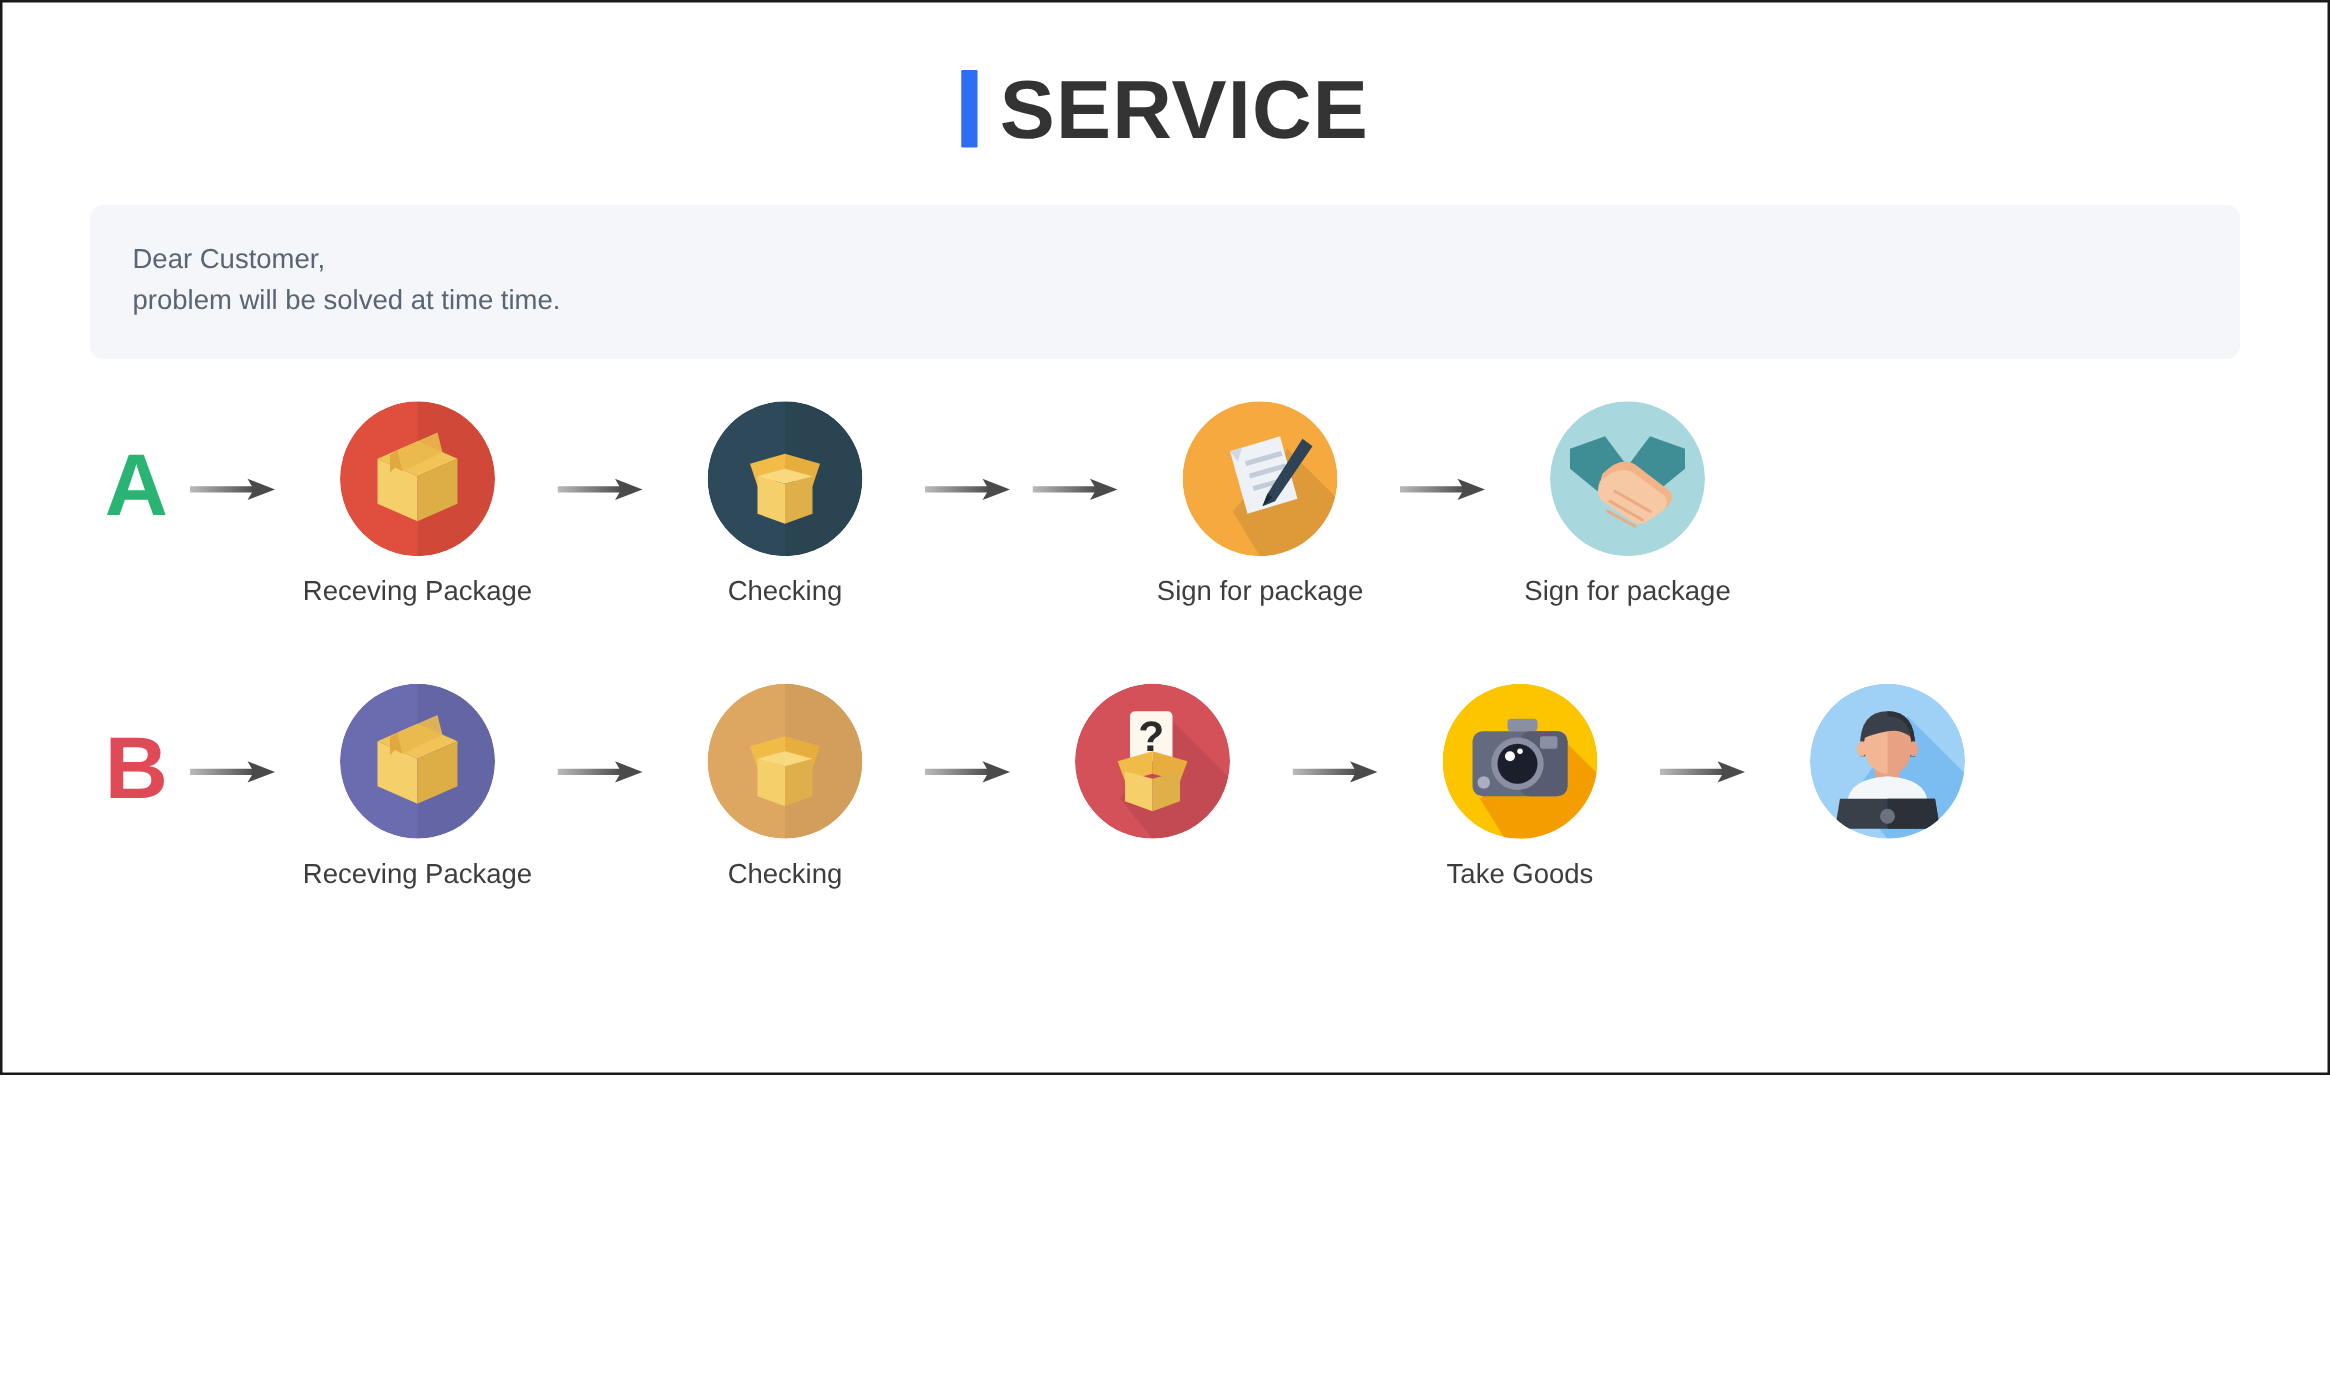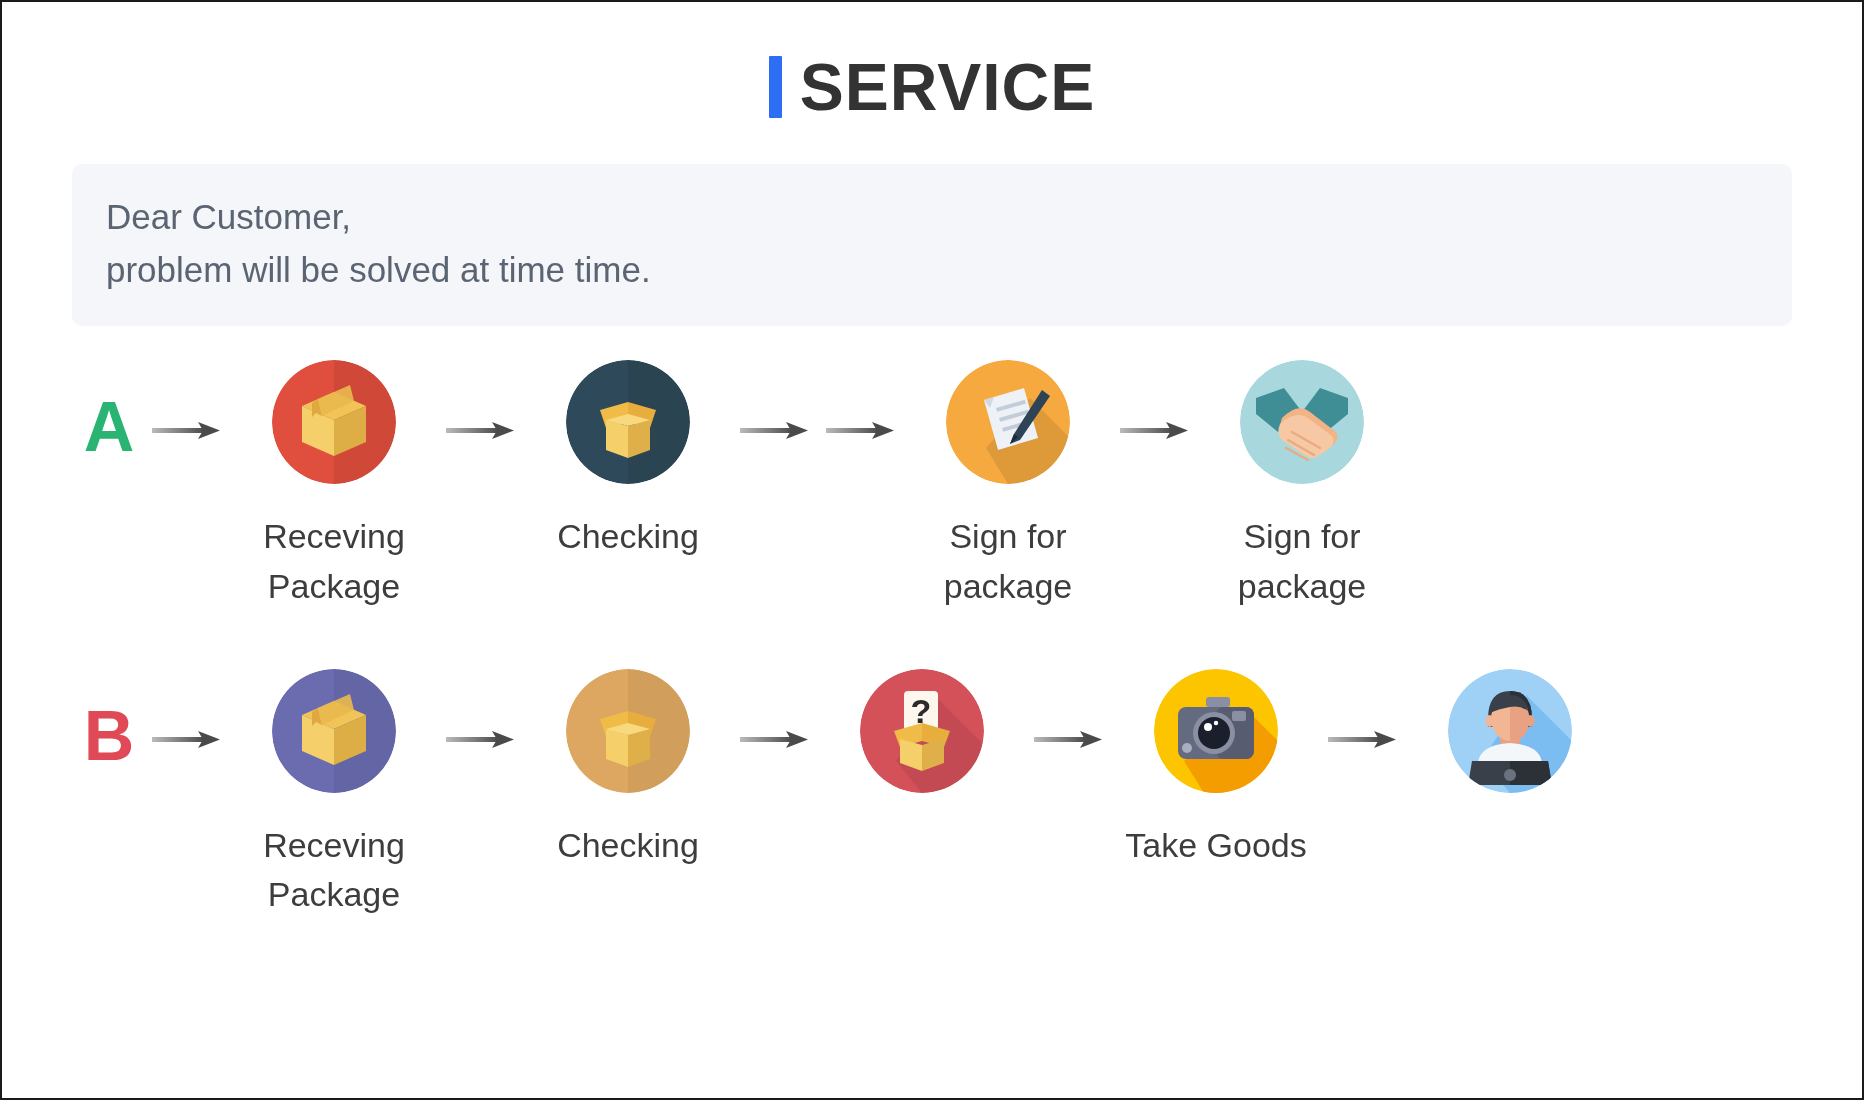--- a/index.html
+++ b/index.html
@@ -8,21 +8,21 @@
   html, body {
     width: 1864px;
     height: 1100px;
     background: #ffffff;
     font-family: "Liberation Sans", sans-serif;
   }
 
   .page {
     position: relative;
     width: 1864px;
-    height: 1100px;
+    height: 860px;
     background: #ffffff;
     border: 2px solid #1a1a1a;
     overflow: hidden;
   }
 
   
   .title-wrap {
     display: flex;
     align-items: center;
     justify-content: center;
@@ -45,21 +45,21 @@
   }
 
   
   .notice {
     margin: 32px 70px 0 70px;
     background: #f5f6fa;
     border-radius: 10px;
     padding: 26px 34px 30px 34px;
   }
   .notice p {
-    font-size: 35px;
+    font-size: 22px;
     line-height: 1.52;
     color: #5a6472;
     font-weight: 400;
   }
 
   
   .flow-row {
     display: flex;
     align-items: flex-start;
     padding: 0 60px 0 72px;
@@ -99,22 +99,22 @@
   .step-icon {
     width: 124px;
     height: 124px;
     border-radius: 50%;
     position: relative;
     overflow: hidden;
     flex: 0 0 auto;
   }
   .step-icon svg { display: block; width: 124px; height: 124px; }
   .step-label {
-    margin-top: 28px;
-    font-size: 34px;
+    margin-top: 12px;
+    font-size: 22px;
     color: #3d3d3d;
     text-align: center;
     line-height: 1.45;
     width: 240px;
   }
 </style>
 </head>
 <body>
 
 <div class="page">

